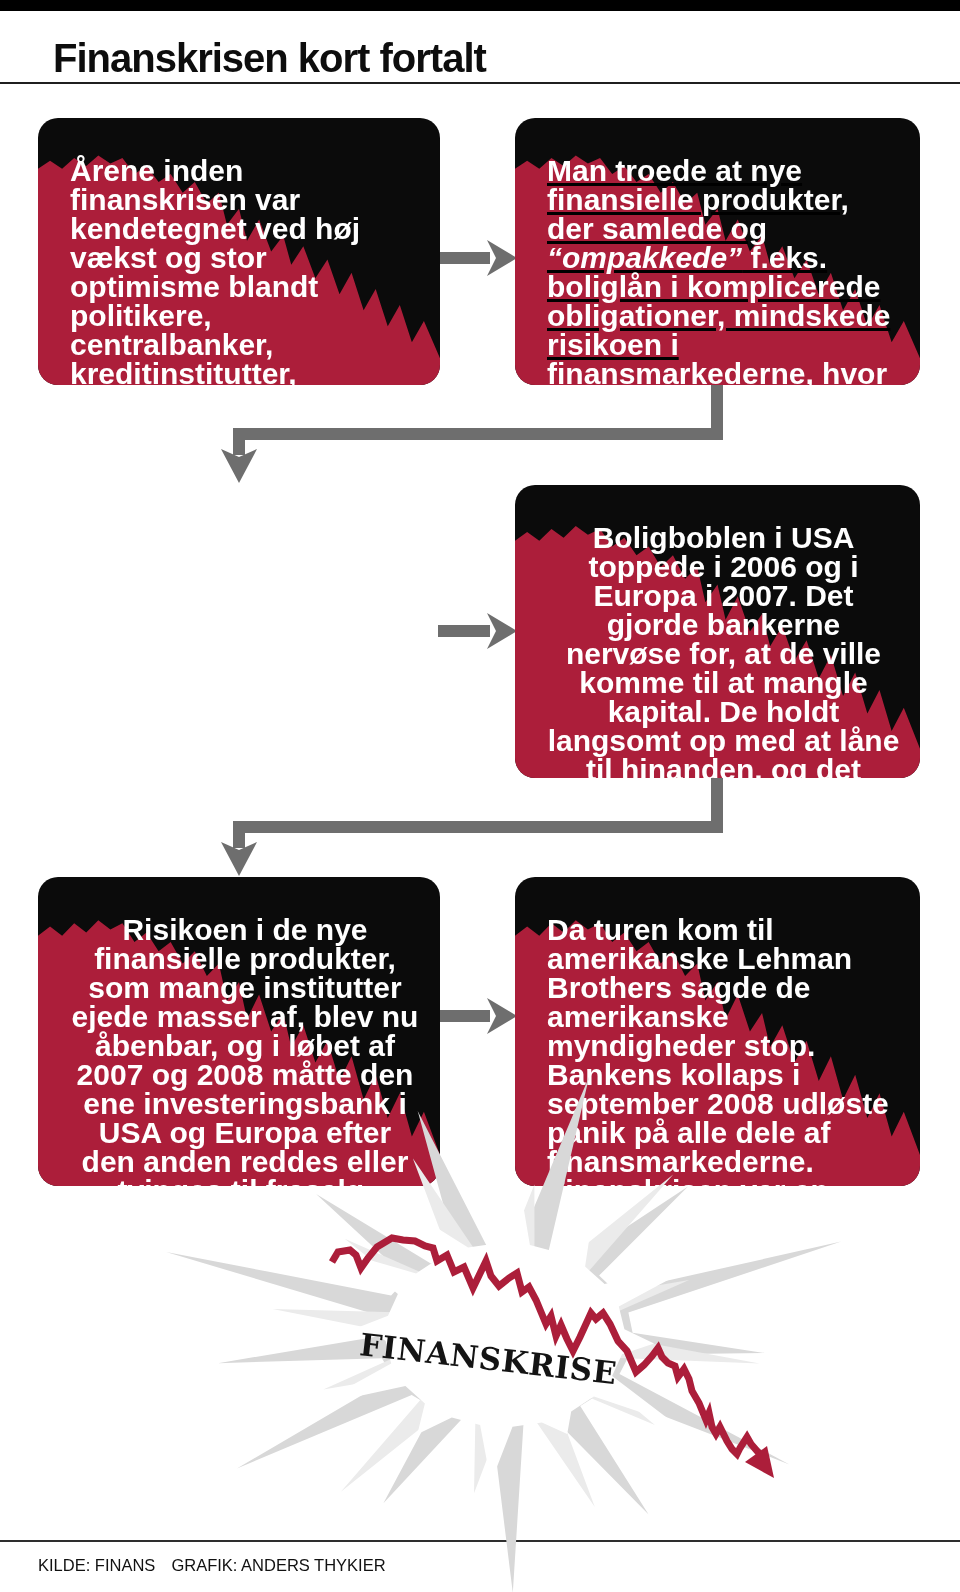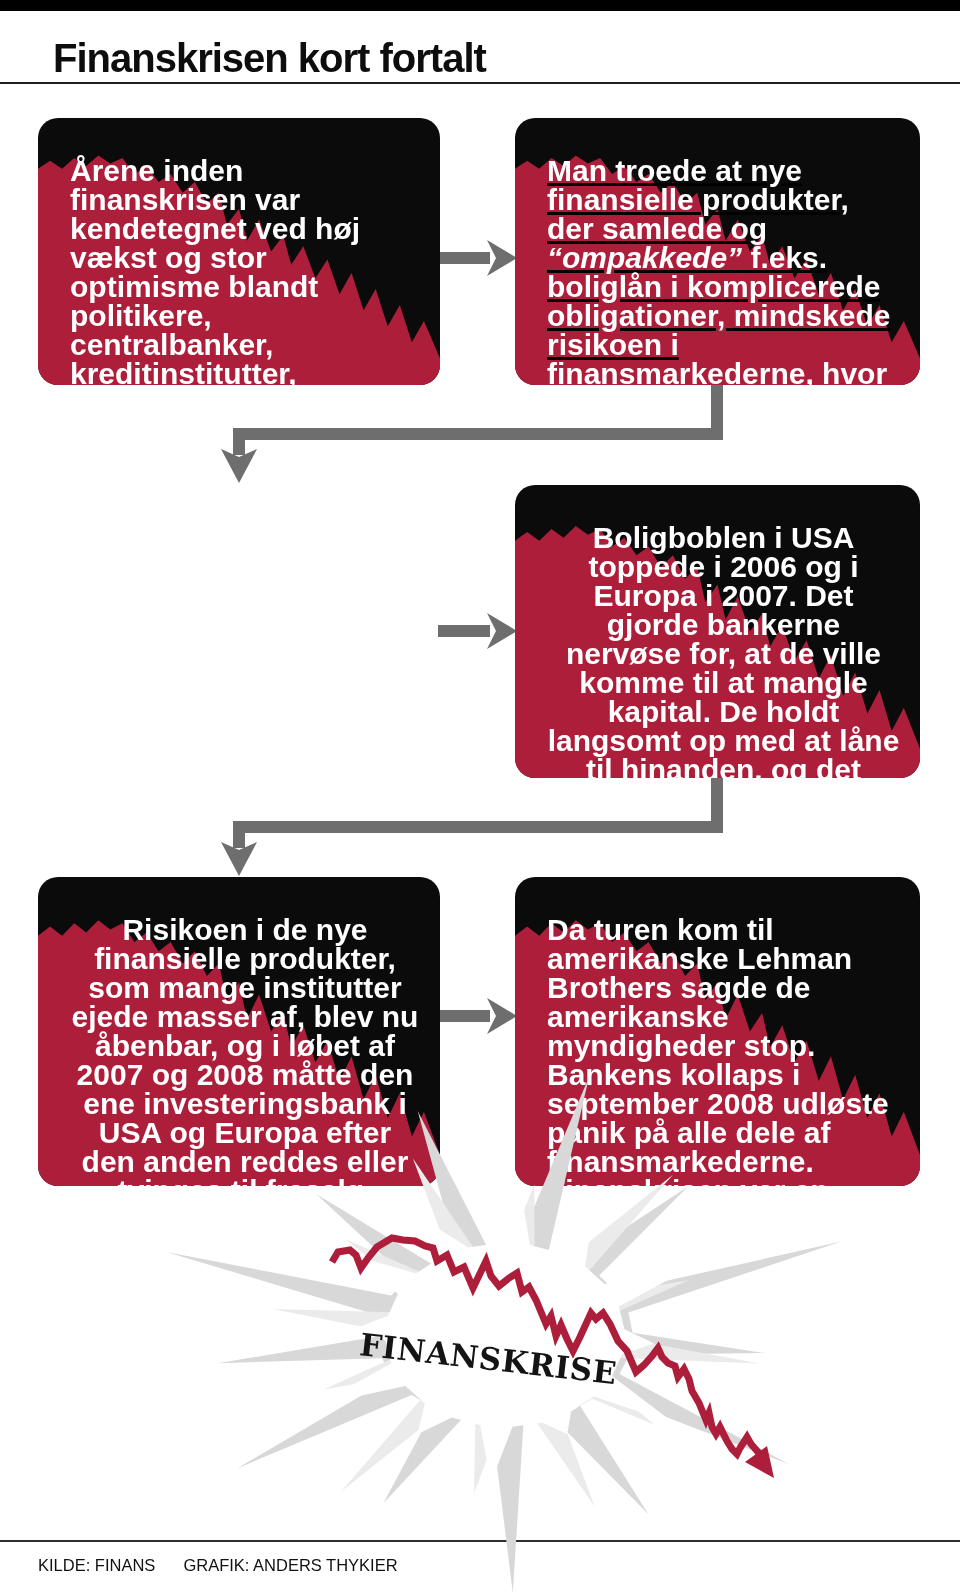--- a/index.html
+++ b/index.html
@@ -39,21 +39,21 @@
   .star-front{fill:#ffffff;}
   .crash-line{fill:none;stroke:var(--red);stroke-width:7;stroke-linejoin:miter;}
   .crash-head{fill:var(--red);}
 
   .burst-label{position:absolute;left:360px;top:1326px;z-index:4;white-space:nowrap;
                font-family:"DejaVu Serif",serif;font-weight:bold;font-size:31px;
                letter-spacing:0.5px;color:#141414;transform:rotate(6.5deg);
                transform-origin:0 50%;}
 
   .footer-rule{position:absolute;left:0;top:1540px;width:100%;height:2px;background:#2e2e2e;z-index:2;}
-  .footer{position:absolute;left:38px;top:1556px;z-index:4;display:flex;gap:28px;
+  .footer{position:absolute;left:38px;top:1556px;z-index:4;display:flex;gap:16px;
           font-size:16.5px;color:#111;}
 </style>
 </head>
 <body>
 
 <div class="stage">
 
   <div class="topbar"></div>
   <h1 class="title">Finanskrisen kort fortalt</h1>
   <div class="title-rule"></div>

